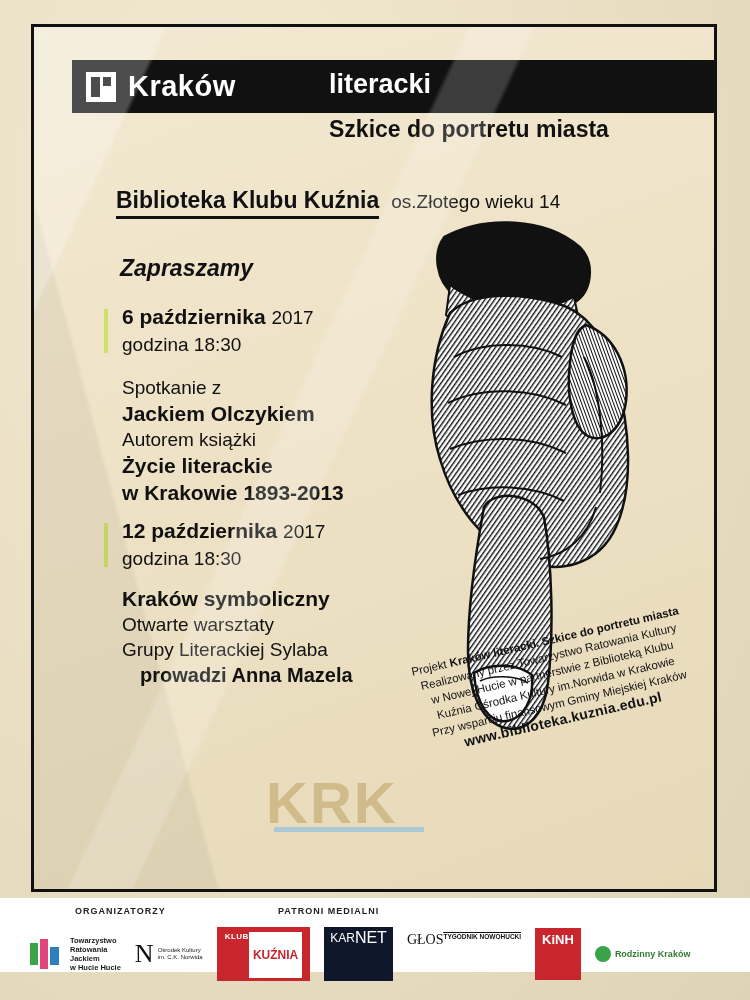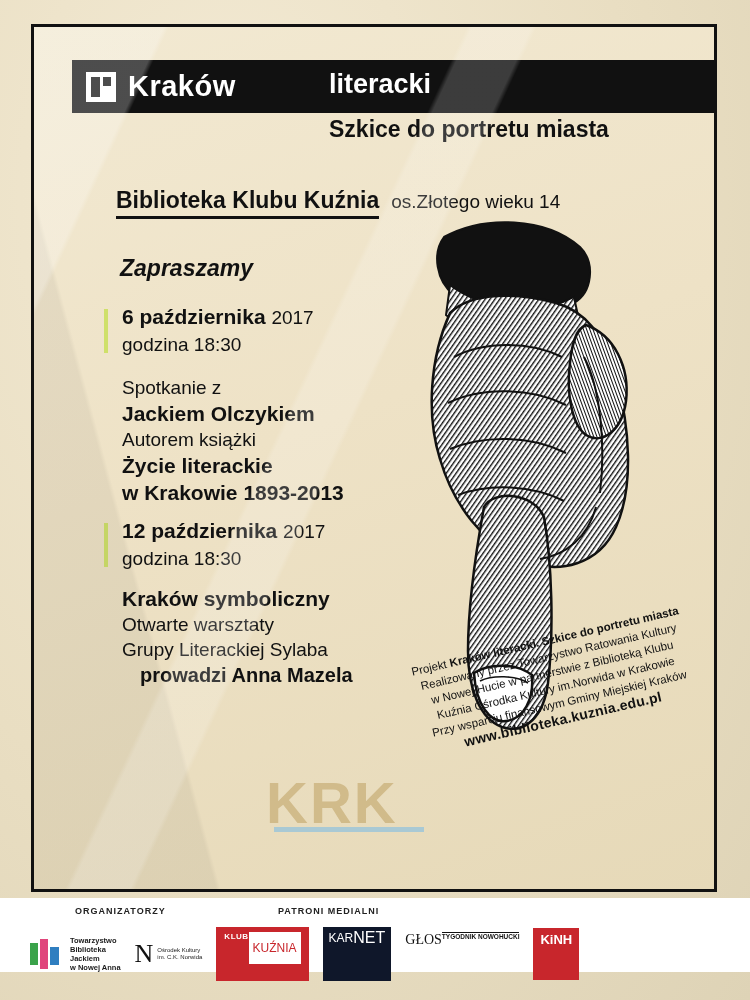--- a/index.html
+++ b/index.html
@@ -124,21 +124,21 @@
   .trk-mark i:nth-child(2){left:10px;top:0;width:8px;height:30px;background:#e0457b;}
   .trk-mark i:nth-child(3){left:20px;top:8px;width:9px;height:18px;background:#2f7ec0;}
   .trk-txt{font-size:7.5px;line-height:9px;font-weight:bold;color:#1b1b1b;}
 
   .l-norwid{display:flex;align-items:center;gap:4px;}
   .norwid-mark{font-family:"Liberation Serif",serif;font-size:26px;color:#111;}
   .norwid-txt{font-size:6px;line-height:7.5px;color:#222;}
 
   .l-kuznia{background:#c8262c;color:#fff;padding:5px 8px;text-align:center;}
   .l-kuznia .a{font-size:8px;font-weight:bold;letter-spacing:.5px;}
-  .l-kuznia .b{font-size:12px;font-weight:normal;background:#fff;color:#c8262c;padding:9px 4px;}
+  .l-kuznia .b{font-size:12px;font-weight:bold;background:#fff;color:#c8262c;padding:16px 4px;}
 
   .l-karnet{background:#0f172a;color:#fff;padding:5px 6px;text-align:center;font-weight:normal;}
   .l-karnet .a{font-size:12px;line-height:12px;}
   .l-karnet .b{font-size:16px;line-height:12px;}
 
   .l-glos{text-align:center;color:#111;}
   .l-glos .a{font-size:14px;font-weight:normal;font-family:"Liberation Serif",serif;}
   .l-glos .b{font-size:6.5px;font-weight:bold;border-top:1px solid #111;}
 
   .l-kinh{background:#c8262c;color:#fff;font-size:13px;font-weight:bold;padding:4px 7px;}
@@ -269,23 +269,23 @@
     <div class="logos">
 
       <div class="logo l-trk">
         <span class="trk-mark">
             <i></i>
             <i></i>
             <i></i>
           </span>
         <span class="trk-txt">
           <span>Towarzystwo</span><br>
-          <span>Biblioteka</span><br>
+          <span>Ratowania</span><br>
           <span>Jackiem</span><br>
-          <span>w Nowej Anna</span>
+          <span>w Hucie Hucie</span>
         </span>
       </div>
 
       <div class="logo l-norwid">
         <span class="norwid-mark">N</span>
         <span class="norwid-txt">
           <span>Ośrodek Kultury</span><br>
           <span>im. C.K. Norwida</span>
         </span>
       </div>
@@ -302,18 +302,22 @@
 
       <div class="logo l-glos">
         <div class="a">GŁOS</div>
         <div class="b">TYGODNIK NOWOHUCKI</div>
       </div>
 
       <div class="logo l-kinh">
         <span>KiNH</span>
       </div>
 
+      <div class="logo l-rodzinny">
+        <span class="rodz-mark"></span>
+        <span>Rodzinny Kraków</span>
+      </div>
 
 
     </div>
   </div>
 
 </div>
 
 </body></html>

